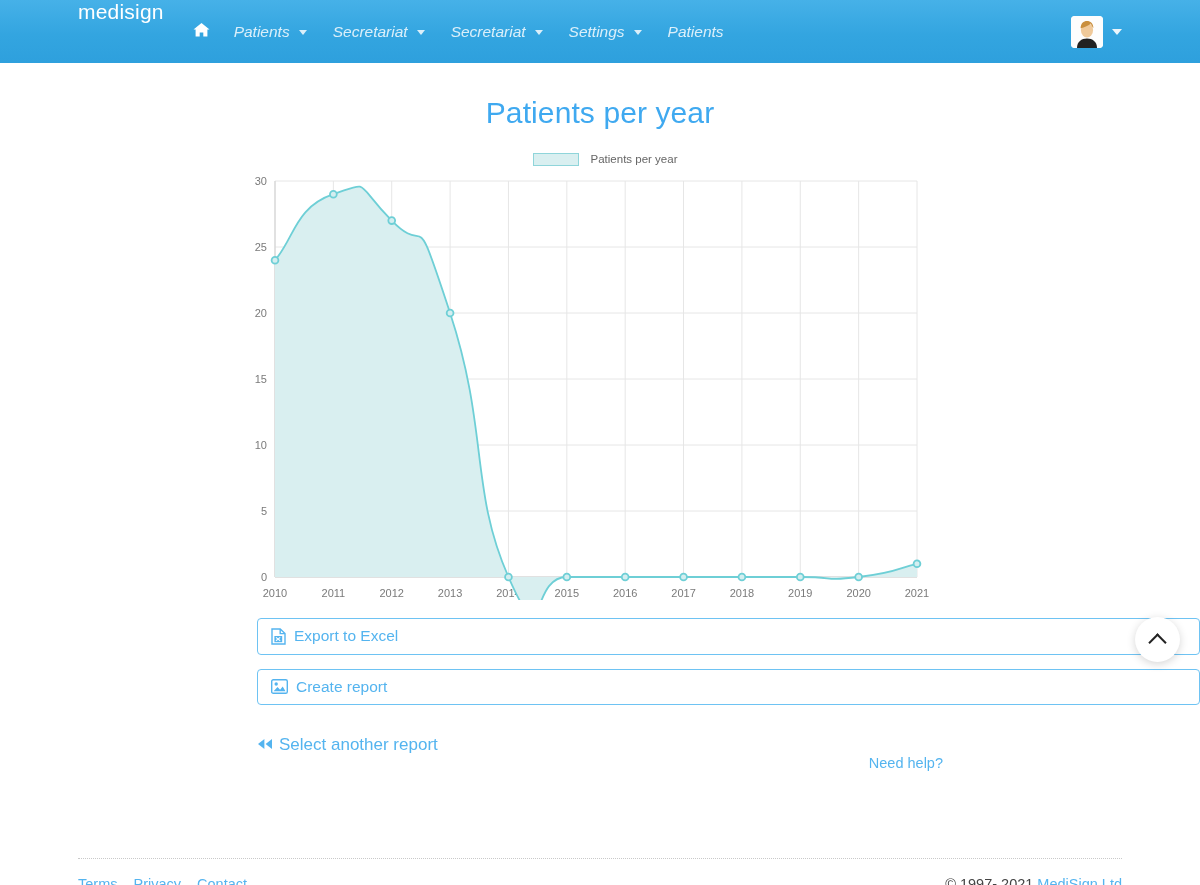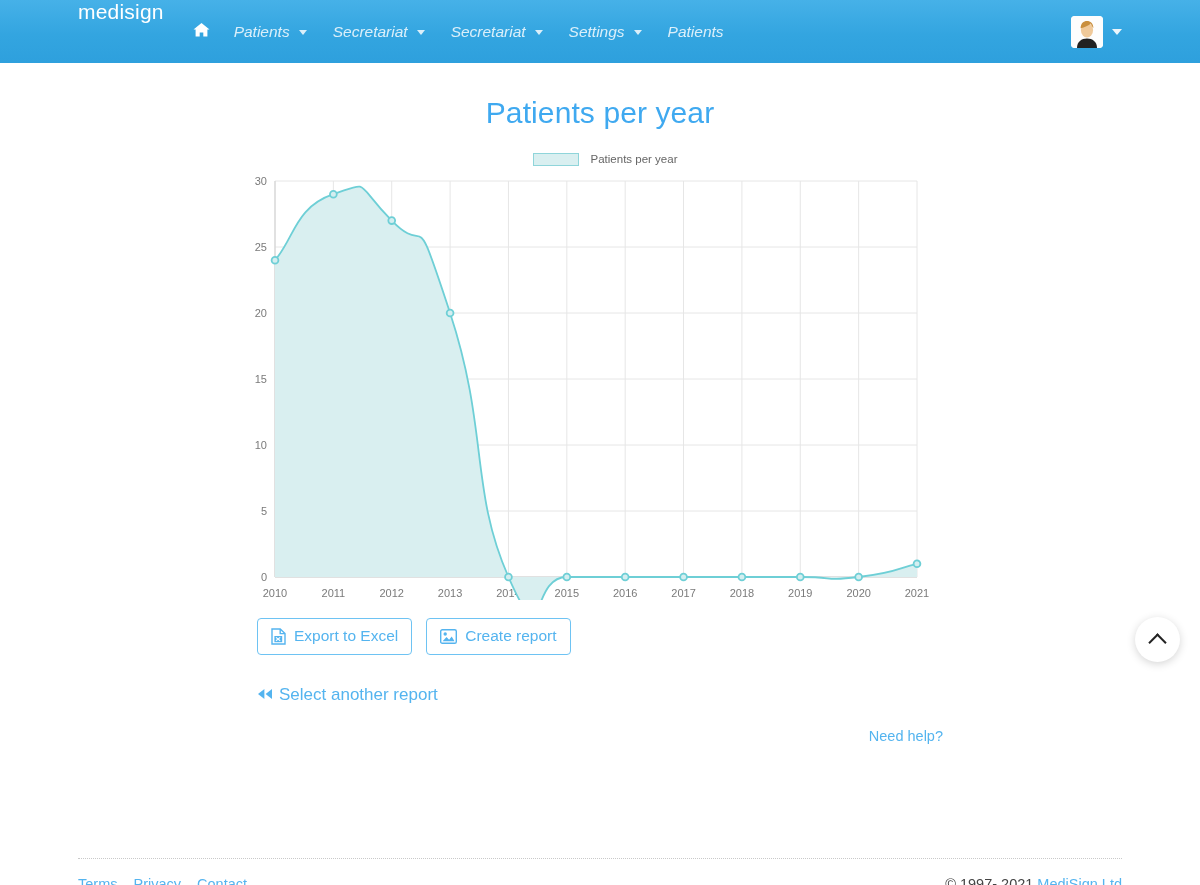--- a/index.html
+++ b/index.html
@@ -113,20 +113,21 @@
   .legend-label { font-size: 11.5px; color: #666666; }
 
   .plot { position: relative; width: 700px; height: 430px; }
   .plot svg { display: block; }
 
   
   .btn-row {
     display: flex;
     gap: 14px;
     margin: 18px 0 0 257px;
+    flex-direction: column;
   }
   .btn {
     display: inline-flex;
     align-items: center;
     gap: 8px;
     border: 1px solid #6ec3f3;
     color: #54b4ef;
     background: #ffffff;
     border-radius: 4px;
     padding: 8px 13px;
@@ -144,21 +145,20 @@
     font-size: 17px;
     text-decoration: none;
     display: inline-flex;
     align-items: center;
     gap: 6px;
   }
 
   .help-row {
     text-align: right;
     padding-right: 257px;
-    margin-top: 23px;
   }
   .help-link { color: #54b4ef; font-size: 14.5px; text-decoration: none; }
 
   
   .footer {
     position: absolute;
     left: 0; right: 0;
     top: 795px;
     padding: 0 78px;
   }

